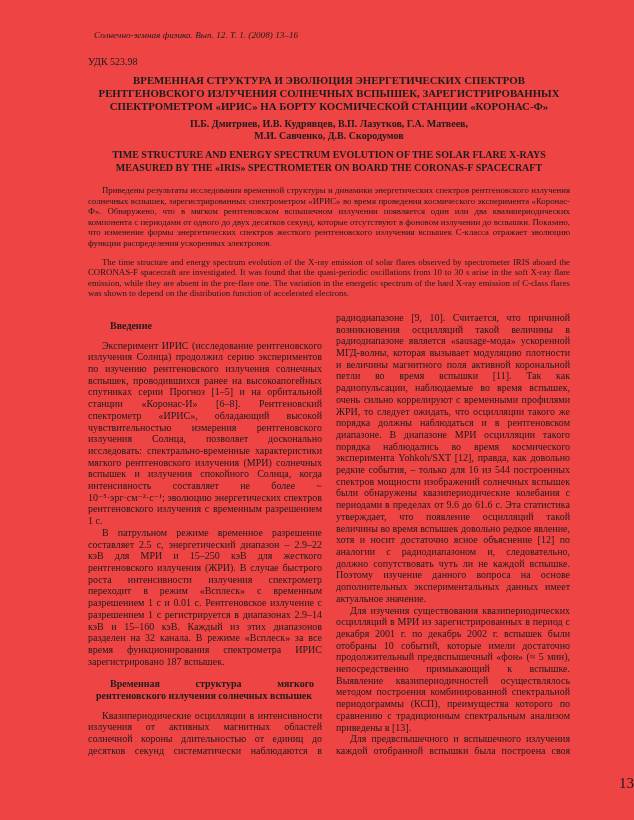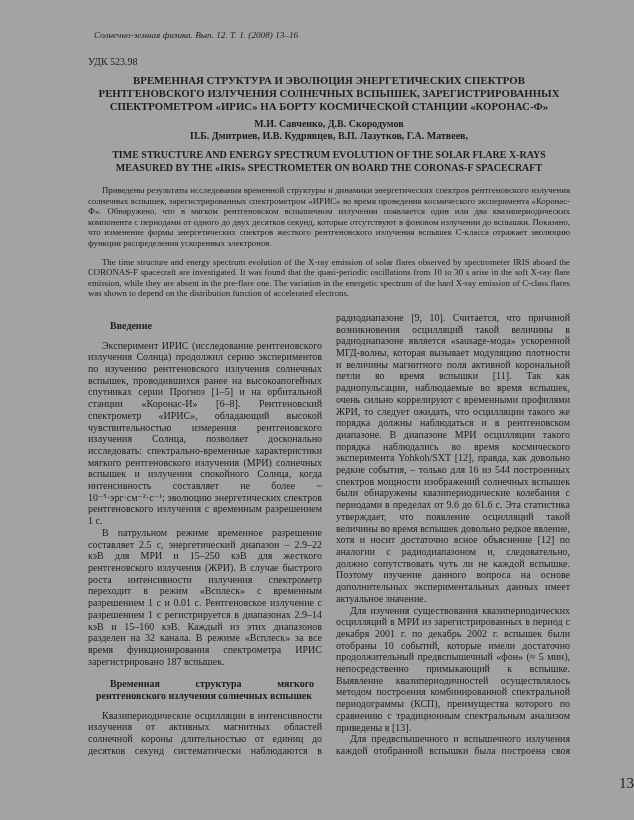--- a/index.html
+++ b/index.html
@@ -5,21 +5,21 @@
   html, body {
     margin: 0;
     padding: 0;
     background: #e8e8e8;
   }
   .page {
     position: relative;
     width: 634px;
     height: 820px;
     margin: 0 auto;
-    background: #a3a3a3;
+    background: #ef4444;
     color: #1c1c1c;
     font-family: "Liberation Serif", "DejaVu Serif", serif;
     overflow: hidden;
     box-sizing: border-box;
     padding: 30px 64px 0 88px;
   }
   .journal-line {
     font-style: italic;
     font-size: 9.2px;
     line-height: 11px;
@@ -100,22 +100,22 @@
 
 <div class="page">
 
   <div class="journal-line">Солнечно-земная физика. Вып. 12. Т. 1. (2008) 13–16</div>
 
   <div class="udk">УДК 523.98</div>
 
   <div class="title-ru">ВРЕМЕННАЯ СТРУКТУРА И ЭВОЛЮЦИЯ ЭНЕРГЕТИЧЕСКИХ СПЕКТРОВ РЕНТГЕНОВСКОГО ИЗЛУЧЕНИЯ СОЛНЕЧНЫХ ВСПЫШЕК, ЗАРЕГИСТРИРОВАННЫХ СПЕКТРОМЕТРОМ «ИРИС» НА БОРТУ КОСМИЧЕСКОЙ СТАНЦИИ «КОРОНАС-Ф»</div>
 
   <div class="authors">
+    <div>П.Б. Дмитриев, И.В. Кудрявцев, В.П. Лазутков, Г.А. Матвеев,</div>
     <div>М.И. Савченко, Д.В. Скородумов</div>
-    <div>П.Б. Дмитриев, И.В. Кудрявцев, В.П. Лазутков, Г.А. Матвеев,</div>
   </div>
 
   <div class="title-en" lang="en">TIME STRUCTURE AND ENERGY SPECTRUM EVOLUTION OF THE SOLAR FLARE X-RAYS MEASURED BY THE «IRIS» SPECTROMETER ON BOARD THE CORONAS-F SPACECRAFT</div>
 
 
   <div class="abstract ru">Приведены результаты исследования временной структуры и динамики энергетических спектров рентгеновского излучения солнечных вспышек, зарегистрированных спектрометром «ИРИС» во время проведения космического эксперимента «Коронас-Ф». Обнаружено, что в мягком рентгеновском вспышечном излучении появляется один или два квазипериодических компонента с периодами от одного до двух десятков секунд, которые отсутствуют в фоновом излучении до вспышки. Показано, что изменение формы энергетических спектров жесткого рентгеновского излучения вспышек С-класса отражает эволюцию функции распределения ускоренных электронов.</div>
 
   <div class="abstract en" lang="en">The time structure and energy spectrum evolution of the X-ray emission of solar flares observed by spectrometer IRIS aboard the CORONAS-F spacecraft are investigated. It was found that the quasi-periodic oscillations from 10 to 30 s arise in the soft X-ray flare emission, while they are absent in the pre-flare one. The variation in the energetic spectrum of the hard X-ray emission of C-class flares was shown to depend on the distribution function of accelerated electrons.</div>
 
   <div class="columns">

